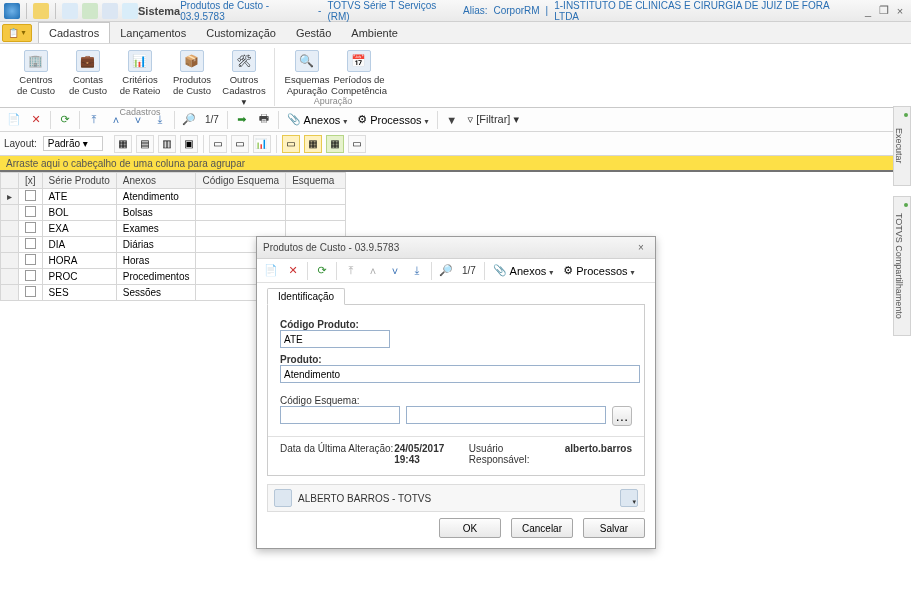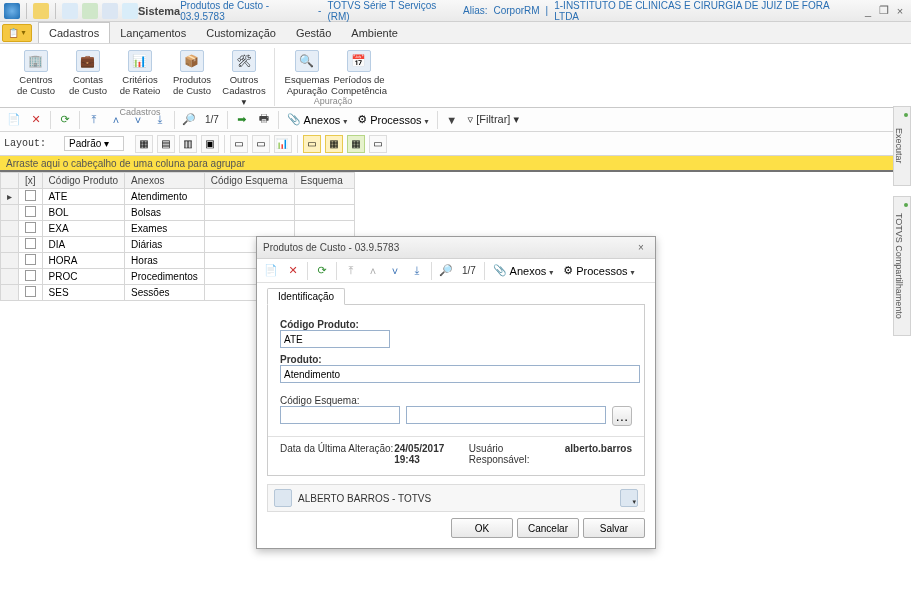--- a/index.html
+++ b/index.html
@@ -36,21 +36,21 @@
     
     .toolbar { height: 24px; border-bottom: 1px solid #d6d6d6; display: flex; align-items: center; gap: 2px; padding: 0 4px; background: #fdfdfd; }
     .tbtn { width: 20px; height: 18px; border: 1px solid transparent; border-radius: 2px; display: inline-flex; align-items: center; justify-content: center; font-size: 11px; cursor: pointer; color: #444; }
     .tsep { width: 1px; height: 18px; background: #dcdcdc; margin: 0 2px; }
     .tcount { font-size: 10px; color: #333; padding: 0 4px; }
     .tdrop { display: inline-flex; align-items: center; gap: 3px; padding: 0 4px; cursor: pointer; }
     .tdrop .caret::after { content: "▾"; font-size: 8px; color: #444; }
     .tfilter { padding: 0 4px; color: #333; cursor: pointer; }
 
     .toolbar2 { height: 24px; border-bottom: 1px solid #d6d6d6; display: flex; align-items: center; gap: 2px; padding: 0 4px; background: #fdfdfd; }
-    .layout-label { font-size: 10px; color: #333; margin-right: 16px; font-family: Liberation Mono, monospace; }
+    .layout-label { font-size: 10px; color: #333; margin-right: 4px; }
     .layout-select { font-size: 10px; padding: 1px 14px 1px 4px; background: #fff; border: 1px solid #ccc; position: relative; }
     .small-btn { width: 18px; height: 18px; border: 1px solid #ddd; background: #fafafa; margin: 0 1px; cursor: pointer; display: inline-flex; align-items: center; justify-content: center; font-size: 10px; }
     .small-btn.hl { background: #fff2bf; border-color: #e8c94f; }
     .small-btn.hl2 { background: #e6f2cc; border-color: #b7d687; }
 
     
     .groupstrip { height: 16px; background: #fde047; border-bottom: 2px solid #737373; color: #545454; font-size: 10px; padding: 2px 6px; }
     .grid { display: flex; }
     .gridmain { flex: none; width: 890px; }
     table.data { border-collapse: collapse; width: auto; }
@@ -78,21 +78,21 @@
     .textinput { width: 110px; height: 18px; border: 1px solid #9ab1cc; font-size: 10px; padding: 1px 3px; background: #fff; }
     .textinput.wide { width: 360px; }
     .textinput.mid { width: 120px; }
     .row { display: flex; gap: 6px; }
     .lookupbtn { width: 20px; height: 20px; border: 1px solid #b8b8b8; background: linear-gradient(#fdfdfd,#e6e6e6); border-radius: 3px; cursor: pointer; }
     .sepline { height: 1px; background: #e0e0e0; margin: 10px -12px 6px -12px; }
     .metarow { display: flex; font-size: 10px; color: #333; }
     .metarow .l1 { width: 120px; }
     .dlg-userbar { height: 28px; margin: 0 10px 6px 10px; border: 1px solid #ddd; background: #f7f7f7; display: flex; align-items: center; padding: 0 6px; gap: 6px; font-size: 10px; color: #333; }
     .avatar { width: 18px; height: 18px; background: #dde7f1; border: 1px solid #b5c6d7; border-radius: 2px; }
-    .dlg-footer { display: flex; justify-content: flex-end; gap: 4px; padding: 0 10px 10px 4px; }
+    .dlg-footer { display: flex; justify-content: flex-end; gap: 10px; padding: 0 10px 10px 4px; }
     .btn { min-width: 62px; height: 20px; border: 1px solid #a6a6a6; background: linear-gradient(#fdfdfd,#e8e8e8); font-size: 10px; border-radius: 2px; cursor: pointer; }
 
   </style>
 </head>
 <body>
 
 <div class="titlebar">
   <div class="tb-left">
     <span class="tb-icon" style="background:radial-gradient(circle,#6fb2e8,#1d6db3)"></span>
     <span class="tb-sep"></span>
@@ -222,21 +222,21 @@
 
 <div class="groupstrip">Arraste aqui o cabeçalho de uma coluna para agrupar</div>
 
 <div class="grid">
   <div class="gridmain">
     <table class="data">
       <thead>
         <tr>
           <th class="rowptr"></th>
           <th>[x]</th>
-          <th style="width:70px">Código Produto</th>
+          <th style="width:70px">Série Produto</th>
           <th style="width:70px">Anexos</th>
           <th style="width:70px">Código Esquema</th>
           <th style="width:60px">Esquema</th>
         </tr>
       </thead>
       <tbody id="grid-body">
           <tr>
             <td class="rowptr">▸</td>
             <td class="chk"><span class="chkbox"></span></td>
             <td>ATE</td>

